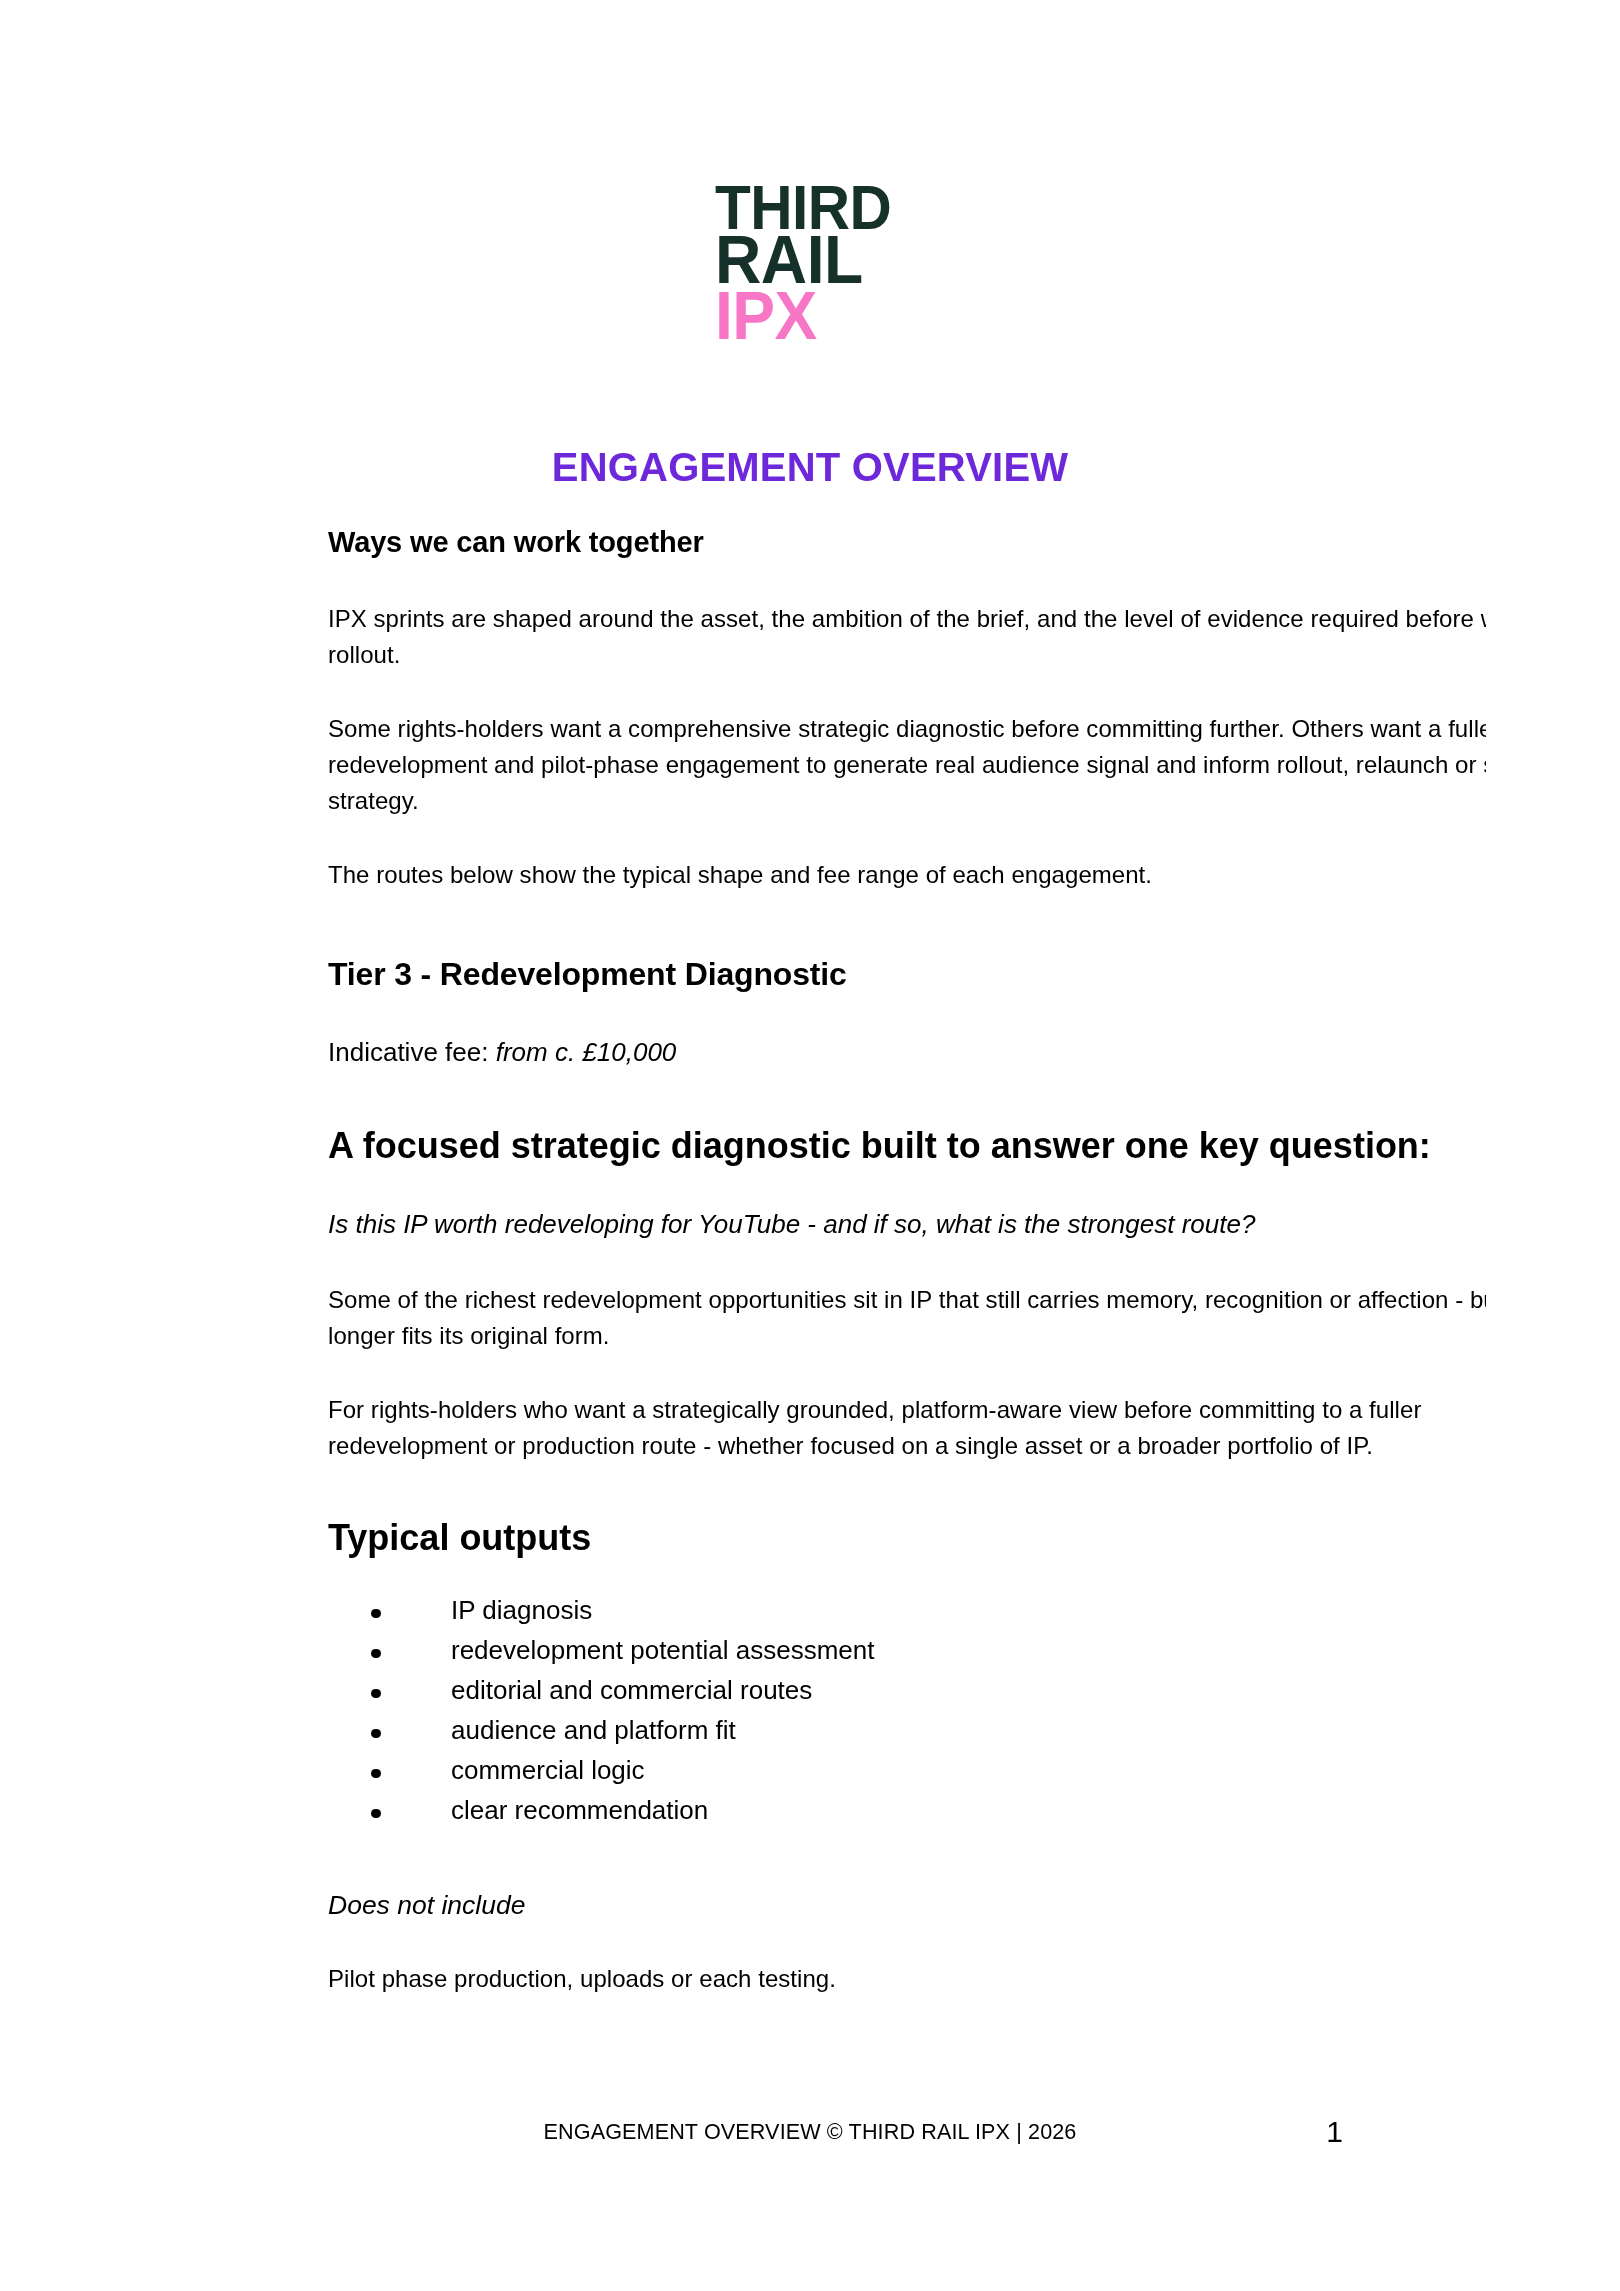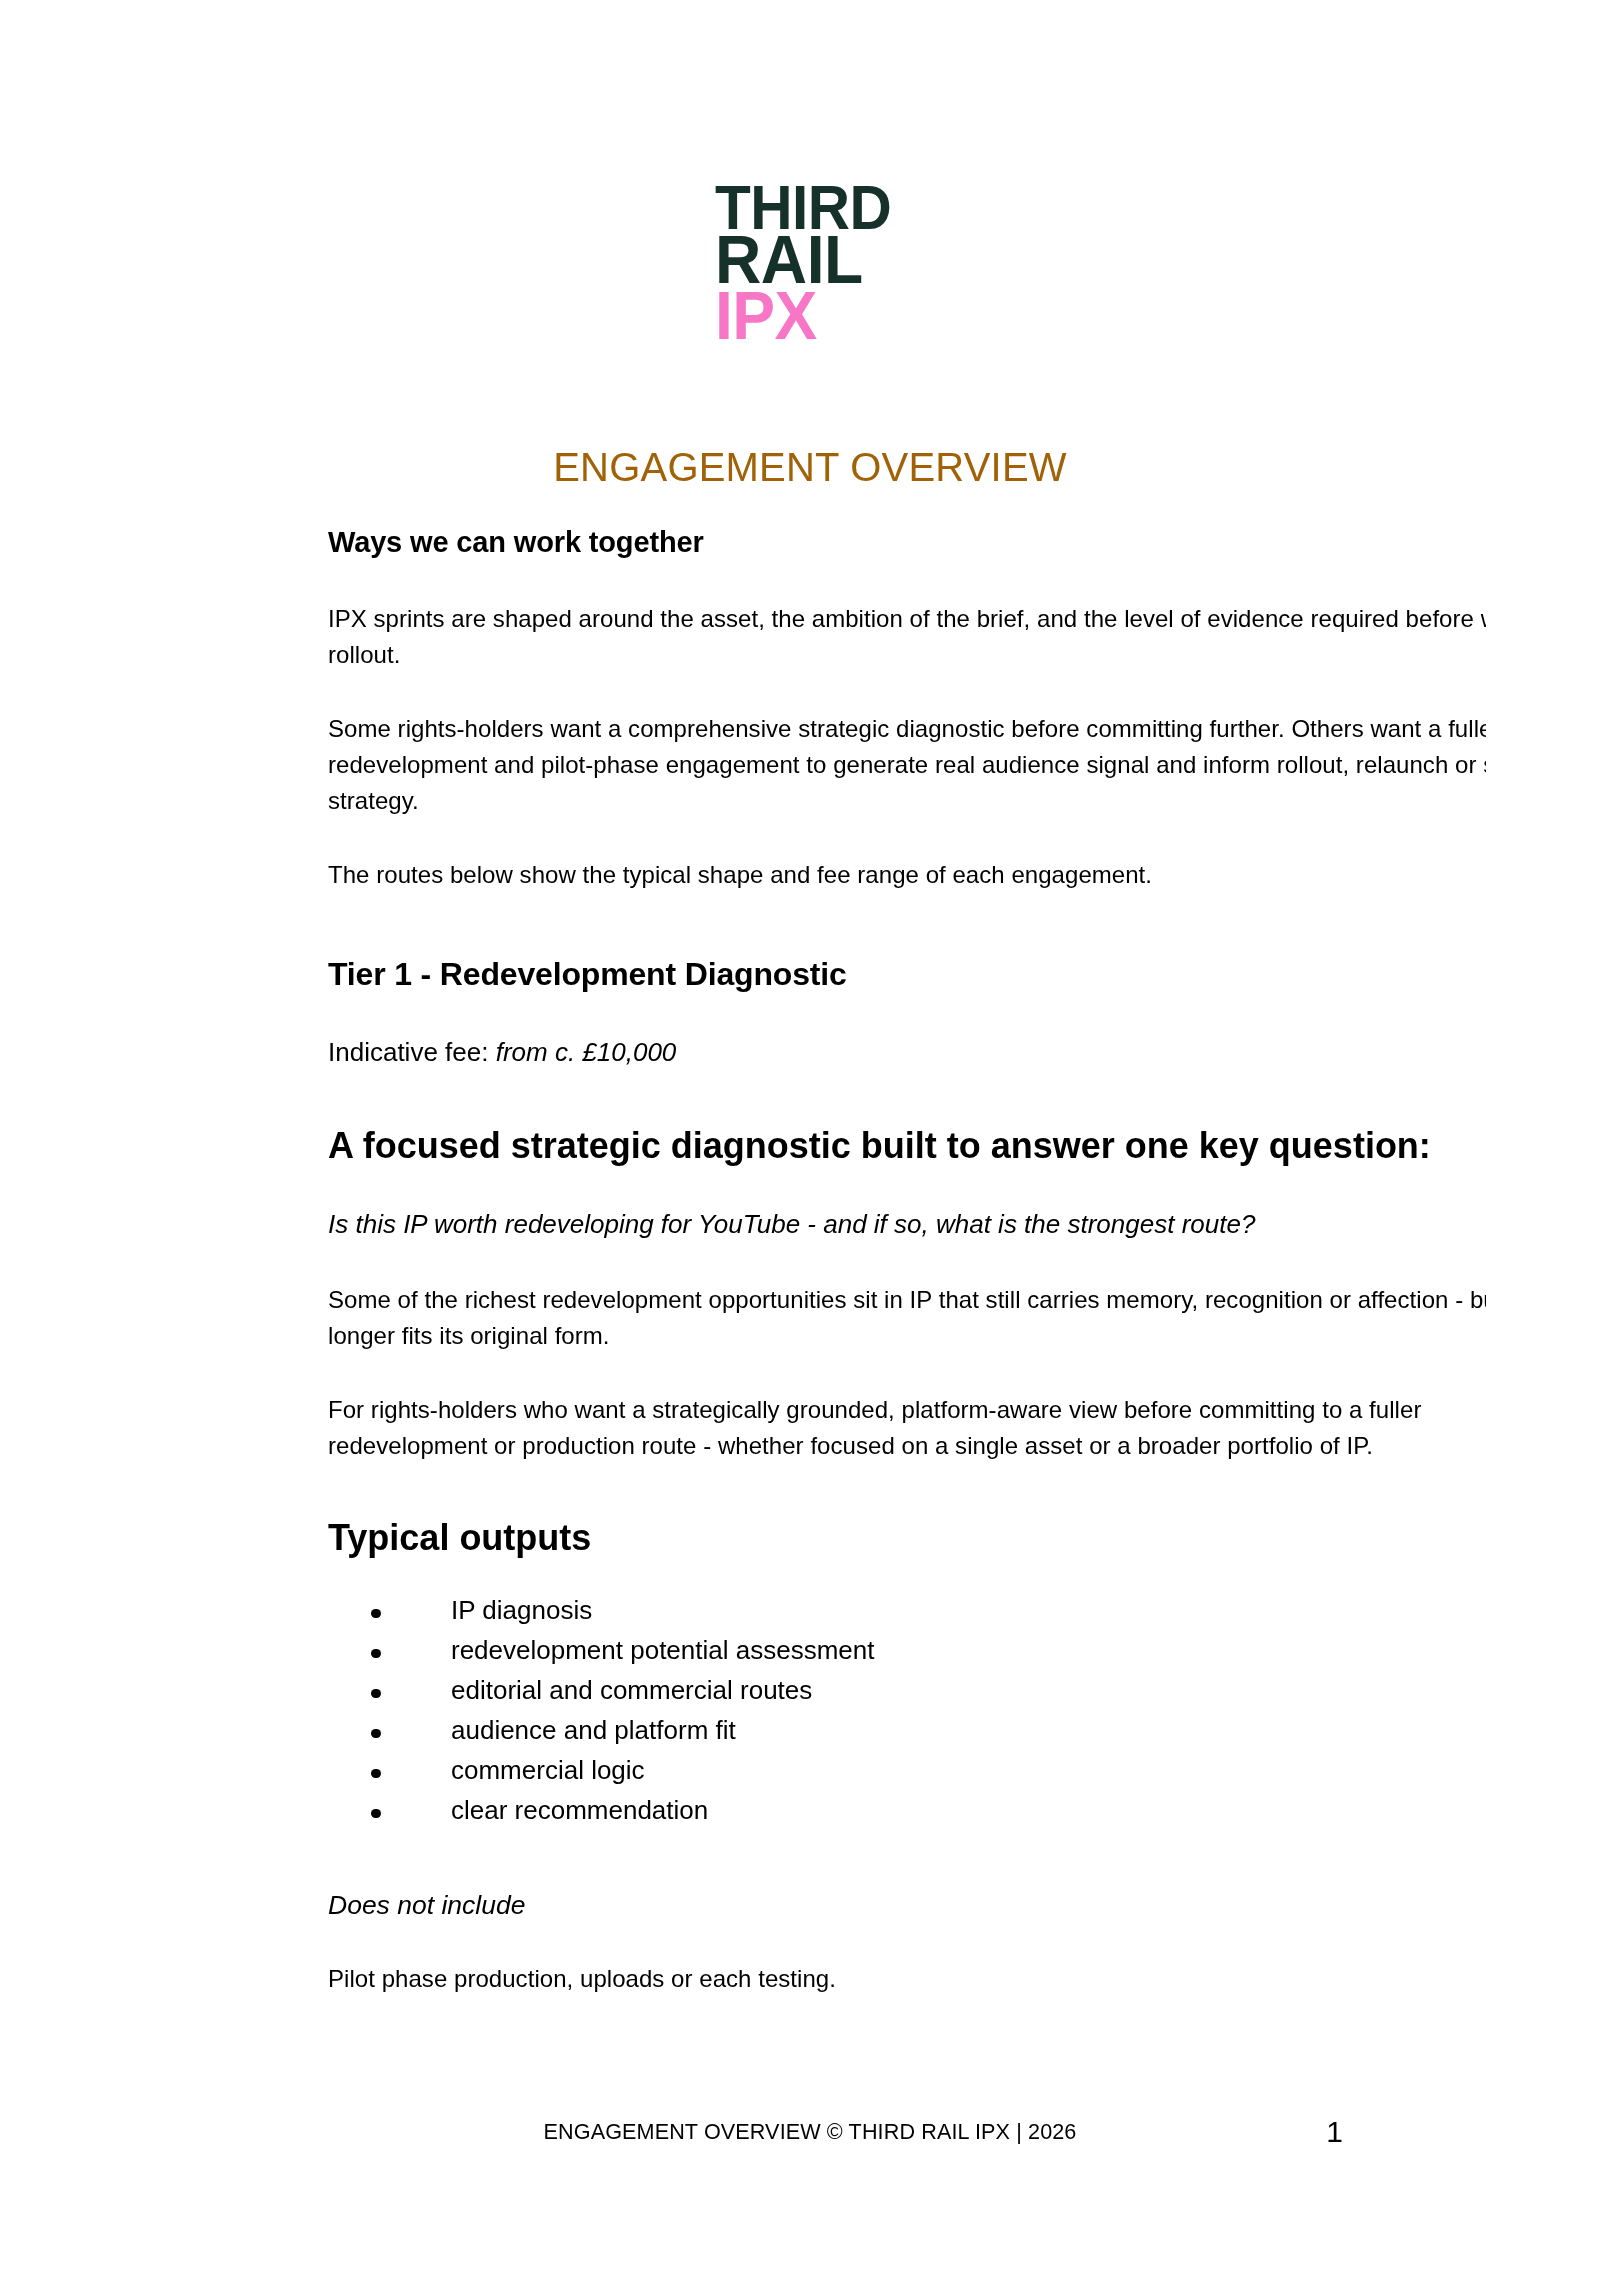--- a/index.html
+++ b/index.html
@@ -55,23 +55,23 @@
   .logo-line-3 { color: #f777c6; font-size: 69px; }
 
   
   .doc-title {
     position: absolute;
     top: 418px;
     left: 0;
     right: 0;
     text-align: center;
     font-size: 40px;
-    font-weight: 400;
+    font-weight: 700;
     letter-spacing: 0.005em;
-    color: #a16207;
+    color: #6d28d9;
   }
 
   
   .content {
     position: absolute;
     left: 194px;
     top: 524px;
     width: 1245px;
   }
 
@@ -194,21 +194,21 @@
   <h1 class="doc-title">ENGAGEMENT OVERVIEW</h1>
 
   <div class="content">
 
     <h2 class="section-heading">Ways we can work together</h2>
 
     <p class="body-text">IPX sprints are shaped around the asset, the ambition of the brief, and the level of evidence required before wider rollout.</p>
     <p class="body-text">Some rights-holders want a comprehensive strategic diagnostic before committing further. Others want a fuller redevelopment and pilot-phase engagement to generate real audience signal and inform rollout, relaunch or scaling strategy.</p>
     <p class="body-text">The routes below show the typical shape and fee range of each engagement.</p>
 
-    <h2 class="tier-heading">Tier 1 - Redevelopment Diagnostic</h2>
+    <h2 class="tier-heading">Tier 3 - Redevelopment Diagnostic</h2>
 
     <p class="fee-line"><span>Indicative fee:</span> <span class="fee-value">from c. £10,000</span></p>
 
     <h3 class="sub-heading">A focused strategic diagnostic built to answer one key question:</h3>
 
     <p class="question-line">Is this IP worth redeveloping for YouTube - and if so, what is the strongest route?</p>
 
     <p class="body-text">Some of the richest redevelopment opportunities sit in IP that still carries memory, recognition or affection - but no longer fits its original form.</p>
     <p class="body-text">For rights-holders who want a strategically grounded, platform-aware view before committing to a fuller redevelopment or production route - whether focused on a single asset or a broader portfolio of IP.</p>
 

